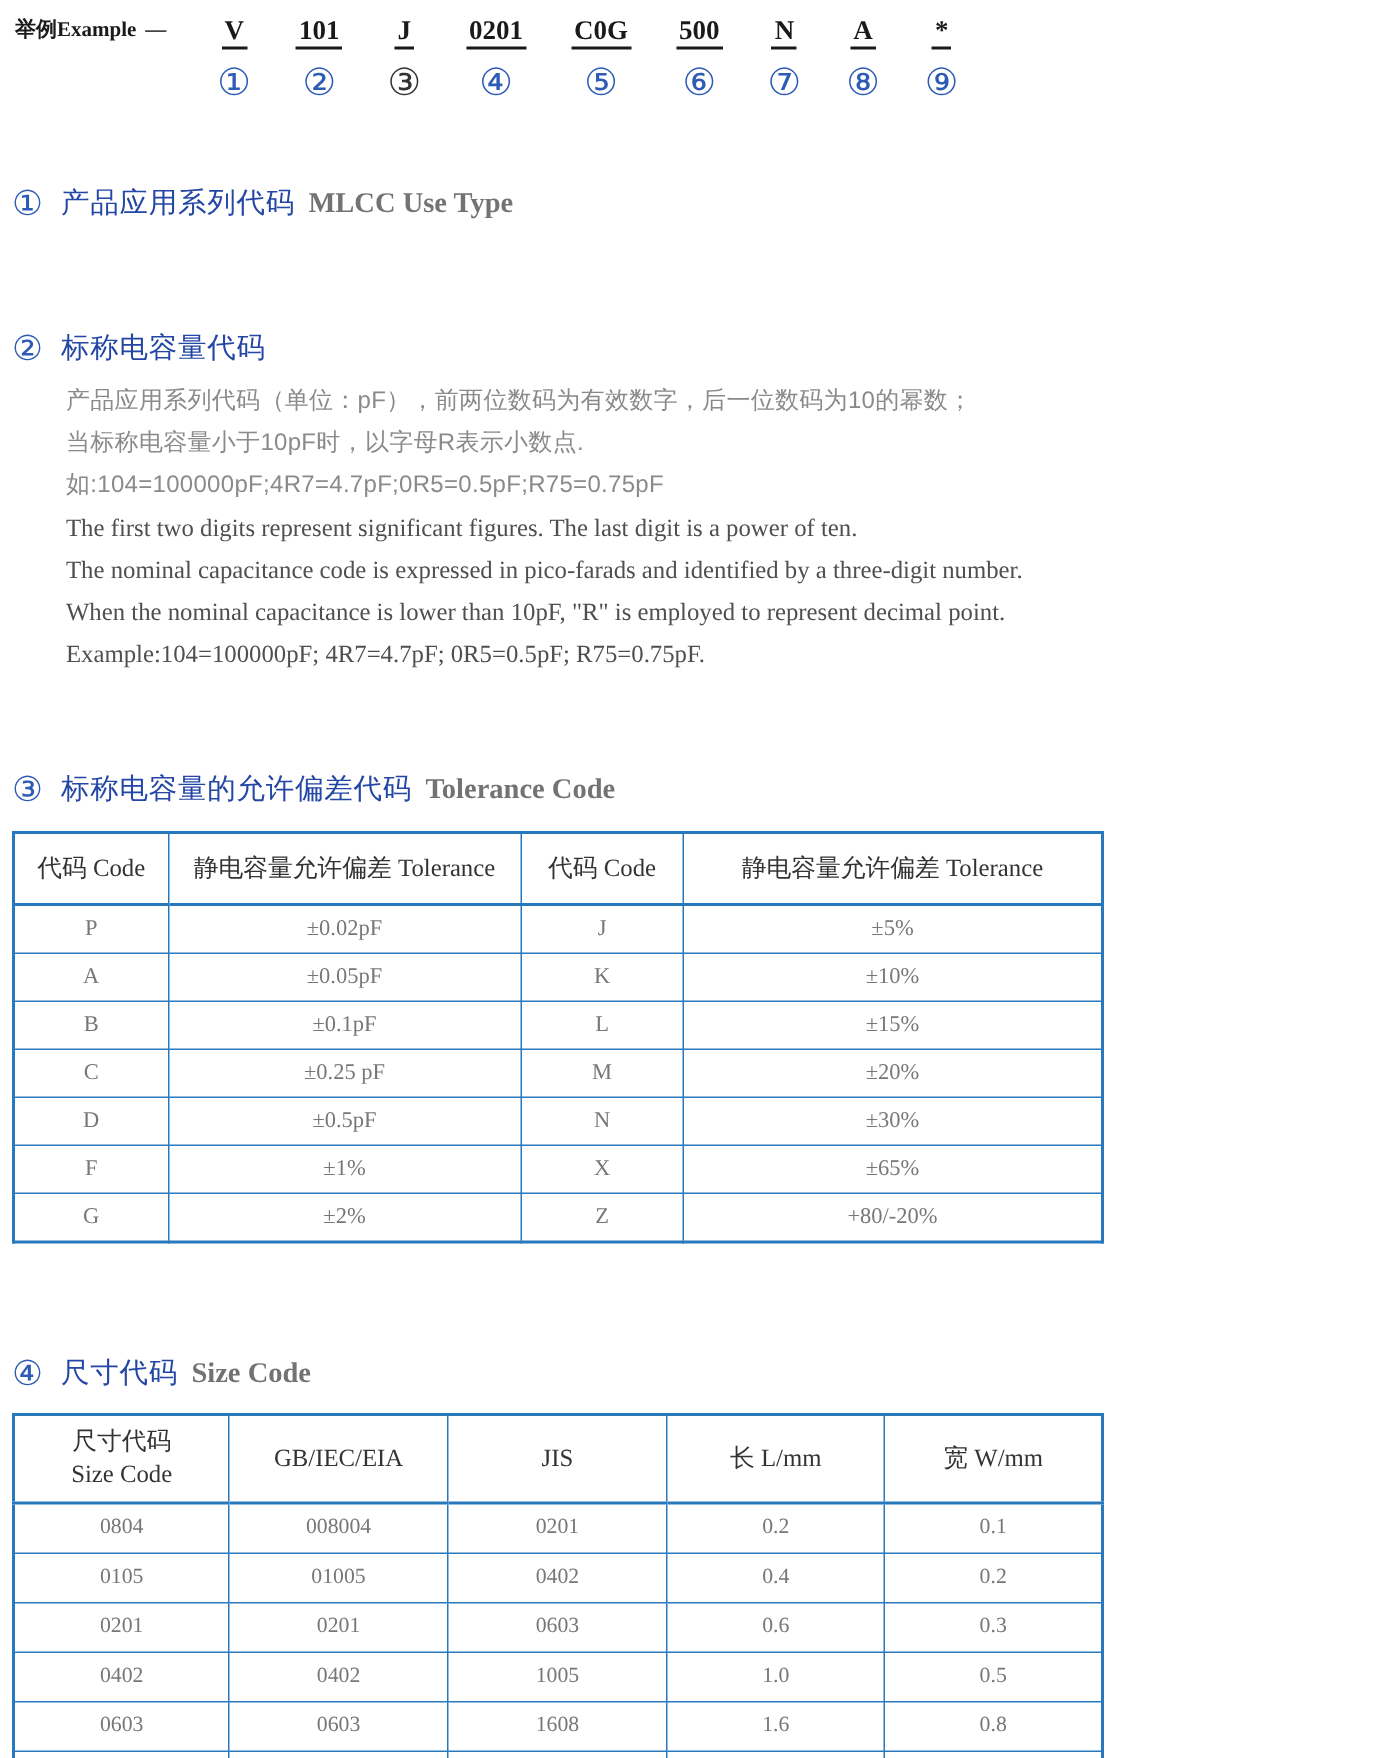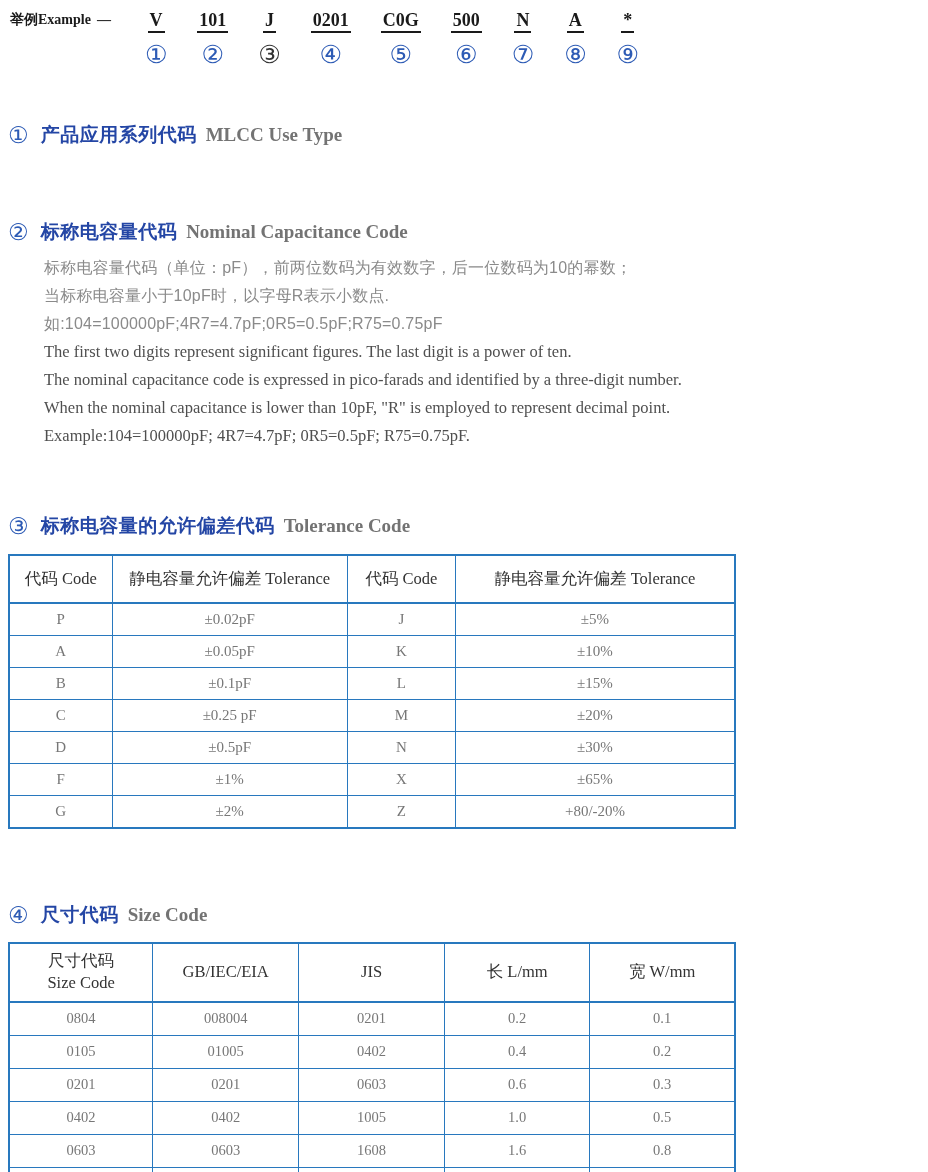--- a/index.html
+++ b/index.html
@@ -20,21 +20,21 @@
   .code{
     font-family:"Liberation Serif","DejaVu Serif",serif;font-weight:bold;font-size:18px;
     color:#1a1a1a;border-bottom:2px solid #1a1a1a;line-height:1.15;padding:0 2px 0 2px;
   }
   .circle{font-size:25px;line-height:1;color:#2d5bb5;font-family:"DejaVu Sans",sans-serif;}
   .code-col:nth-child(3) .circle{color:#333333;}
 
   
   .sec-head{display:flex;align-items:baseline;margin:0;}
   .sec-num{color:#2d5bb5;font-size:23px;margin-right:12px;position:relative;top:2px;font-family:"DejaVu Sans",sans-serif;}
-  .sec-title-cn{font-size:19px;font-weight:bold;color:#2446a5;letter-spacing:.5px;margin-top:25px;}
+  .sec-title-cn{font-size:19px;font-weight:normal;color:#2446a5;letter-spacing:.5px;margin-top:25px;}
   .sec-title-en{font-family:Liberation Serif, serif;font-size:19px;font-weight:bold;color:#737373;margin-left:9px;}
 
   .sec-body{padding-left:36px;margin-top:9px;}
   .sec-body p{margin:0;}
   p.cn{font-size:16px;color:#8a8a8a;line-height:28px;letter-spacing:.2px;}
   p.en{font-family:"Liberation Serif","DejaVu Serif",serif;font-size:16.5px;color:#4f4f4f;line-height:28px;}
 
   .mt-s1{margin-top:30px;}
   .mt-s2{margin-top:46px;}
   .mt-s3{margin-top:38px;}
@@ -105,24 +105,23 @@
 
   <div class="sec-head mt-s1">
     <span class="sec-num">①</span>
     <span class="sec-title-cn">产品应用系列代码</span>
     <span class="sec-title-en">MLCC Use Type</span>
   </div>
 
   <div class="sec-head mt-s2">
     <span class="sec-num">②</span>
     <span class="sec-title-cn">标称电容量代码</span>
-    <span class="sec-title-en">Nominal Capacitance Code</span>
   </div>
   <div class="sec-body">
-    <p class="cn">标称电容量代码（单位：pF），前两位数码为有效数字，后一位数码为10的幂数；</p>
+    <p class="cn">产品应用系列代码（单位：pF），前两位数码为有效数字，后一位数码为10的幂数；</p>
     <p class="cn">当标称电容量小于10pF时，以字母R表示小数点.</p>
     <p class="cn">如:104=100000pF;4R7=4.7pF;0R5=0.5pF;R75=0.75pF</p>
     <p class="en">The first two digits represent significant figures. The last digit is a power of ten.</p>
     <p class="en">The nominal capacitance code is expressed in pico-farads and identified by a three-digit number.</p>
     <p class="en">When the nominal capacitance is lower than 10pF, "R" is employed to represent decimal point.</p>
     <p class="en">Example:104=100000pF; 4R7=4.7pF; 0R5=0.5pF; R75=0.75pF.</p>
   </div>
 
   <div class="sec-head mt-s3">
     <span class="sec-num">③</span>

